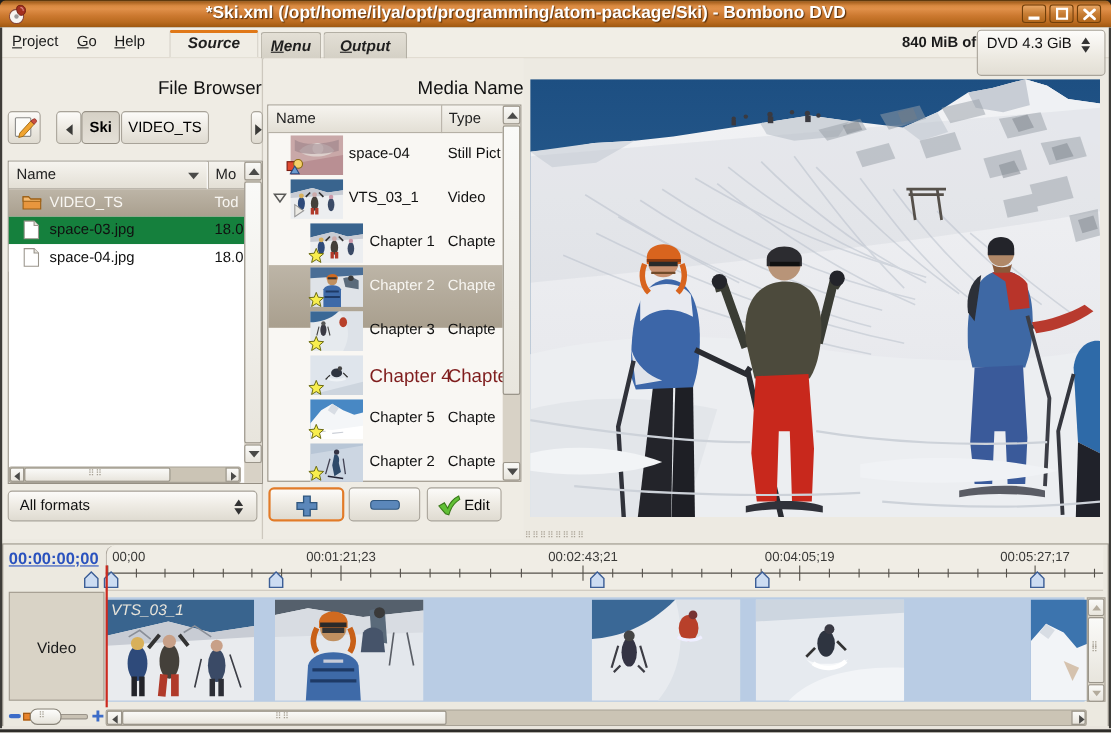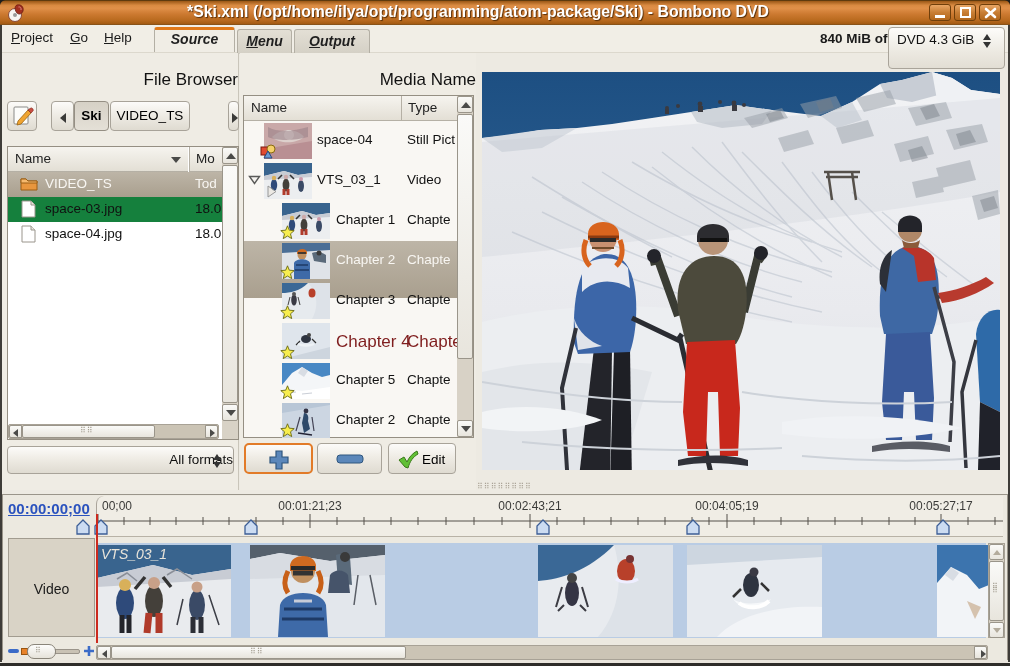--- a/index.html
+++ b/index.html
@@ -20,21 +20,21 @@
 .menuitem u { text-decoration-thickness:1px; }
 .tab { top:3px; height:25px; border:1px solid #b3afa4; border-bottom:none; border-radius:3px 3px 0 0;
   background:linear-gradient(#e3dfd5, #d4d0c5); font-weight:bold; font-style:italic; font-size:14px;
   text-align:center; padding-top:3px; color:#1f1f1f; }
 .tab.active { background:#f0ede5; border-top:3px solid #e07818; padding-top:1px; }
 #mibinfo { top:6px; font-size:13.5px; color:#1a1a1a;font-weight:bold; }
 #dvdcombo { top:27px; left:888px; width:117px; height:42px; border:1px solid #a9a49a; border-radius:4px;
   background:linear-gradient(#fdfcfa,#ece9e1 60%,#e2ded4); font-size:13.5px; padding:4px 0 0 8px; color:#111; }
 
 .panel-title { font-weight:normal; font-size:17px; text-align:right; color:#111;padding-left:20px; }
-.gbtn { border:1px solid #a8a399; border-radius:4px; background:linear-gradient(#fcfbf9,#efece5 45%,#dfdbd1);text-align:right; }
+.gbtn { border:1px solid #a8a399; border-radius:4px; background:linear-gradient(#fcfbf9,#efece5 45%,#dfdbd1); }
 .listbox { background:#fff; border:1px solid #958f83; }
 .colhead { background:linear-gradient(#f6f4ef,#e3dfd5); border-bottom:1px solid #b5b0a5; }
 .selrow { background:linear-gradient(#bdb5a7,#a99f8e); color:#f8f6f2; }
 
 .sb-tr { background:#cbc4b5; border:1px solid #a8a296; border-radius:2px; }
 .sb-th { background:linear-gradient(#fafaf8,#e8e5dd); border:1px solid #9a958a; border-radius:2px; }
 .arrow { width:0; height:0; position:absolute; }
 .dots { color:#a39d90; font-size:8px; letter-spacing:1px; line-height:4px; }
 </style>
 </head>

